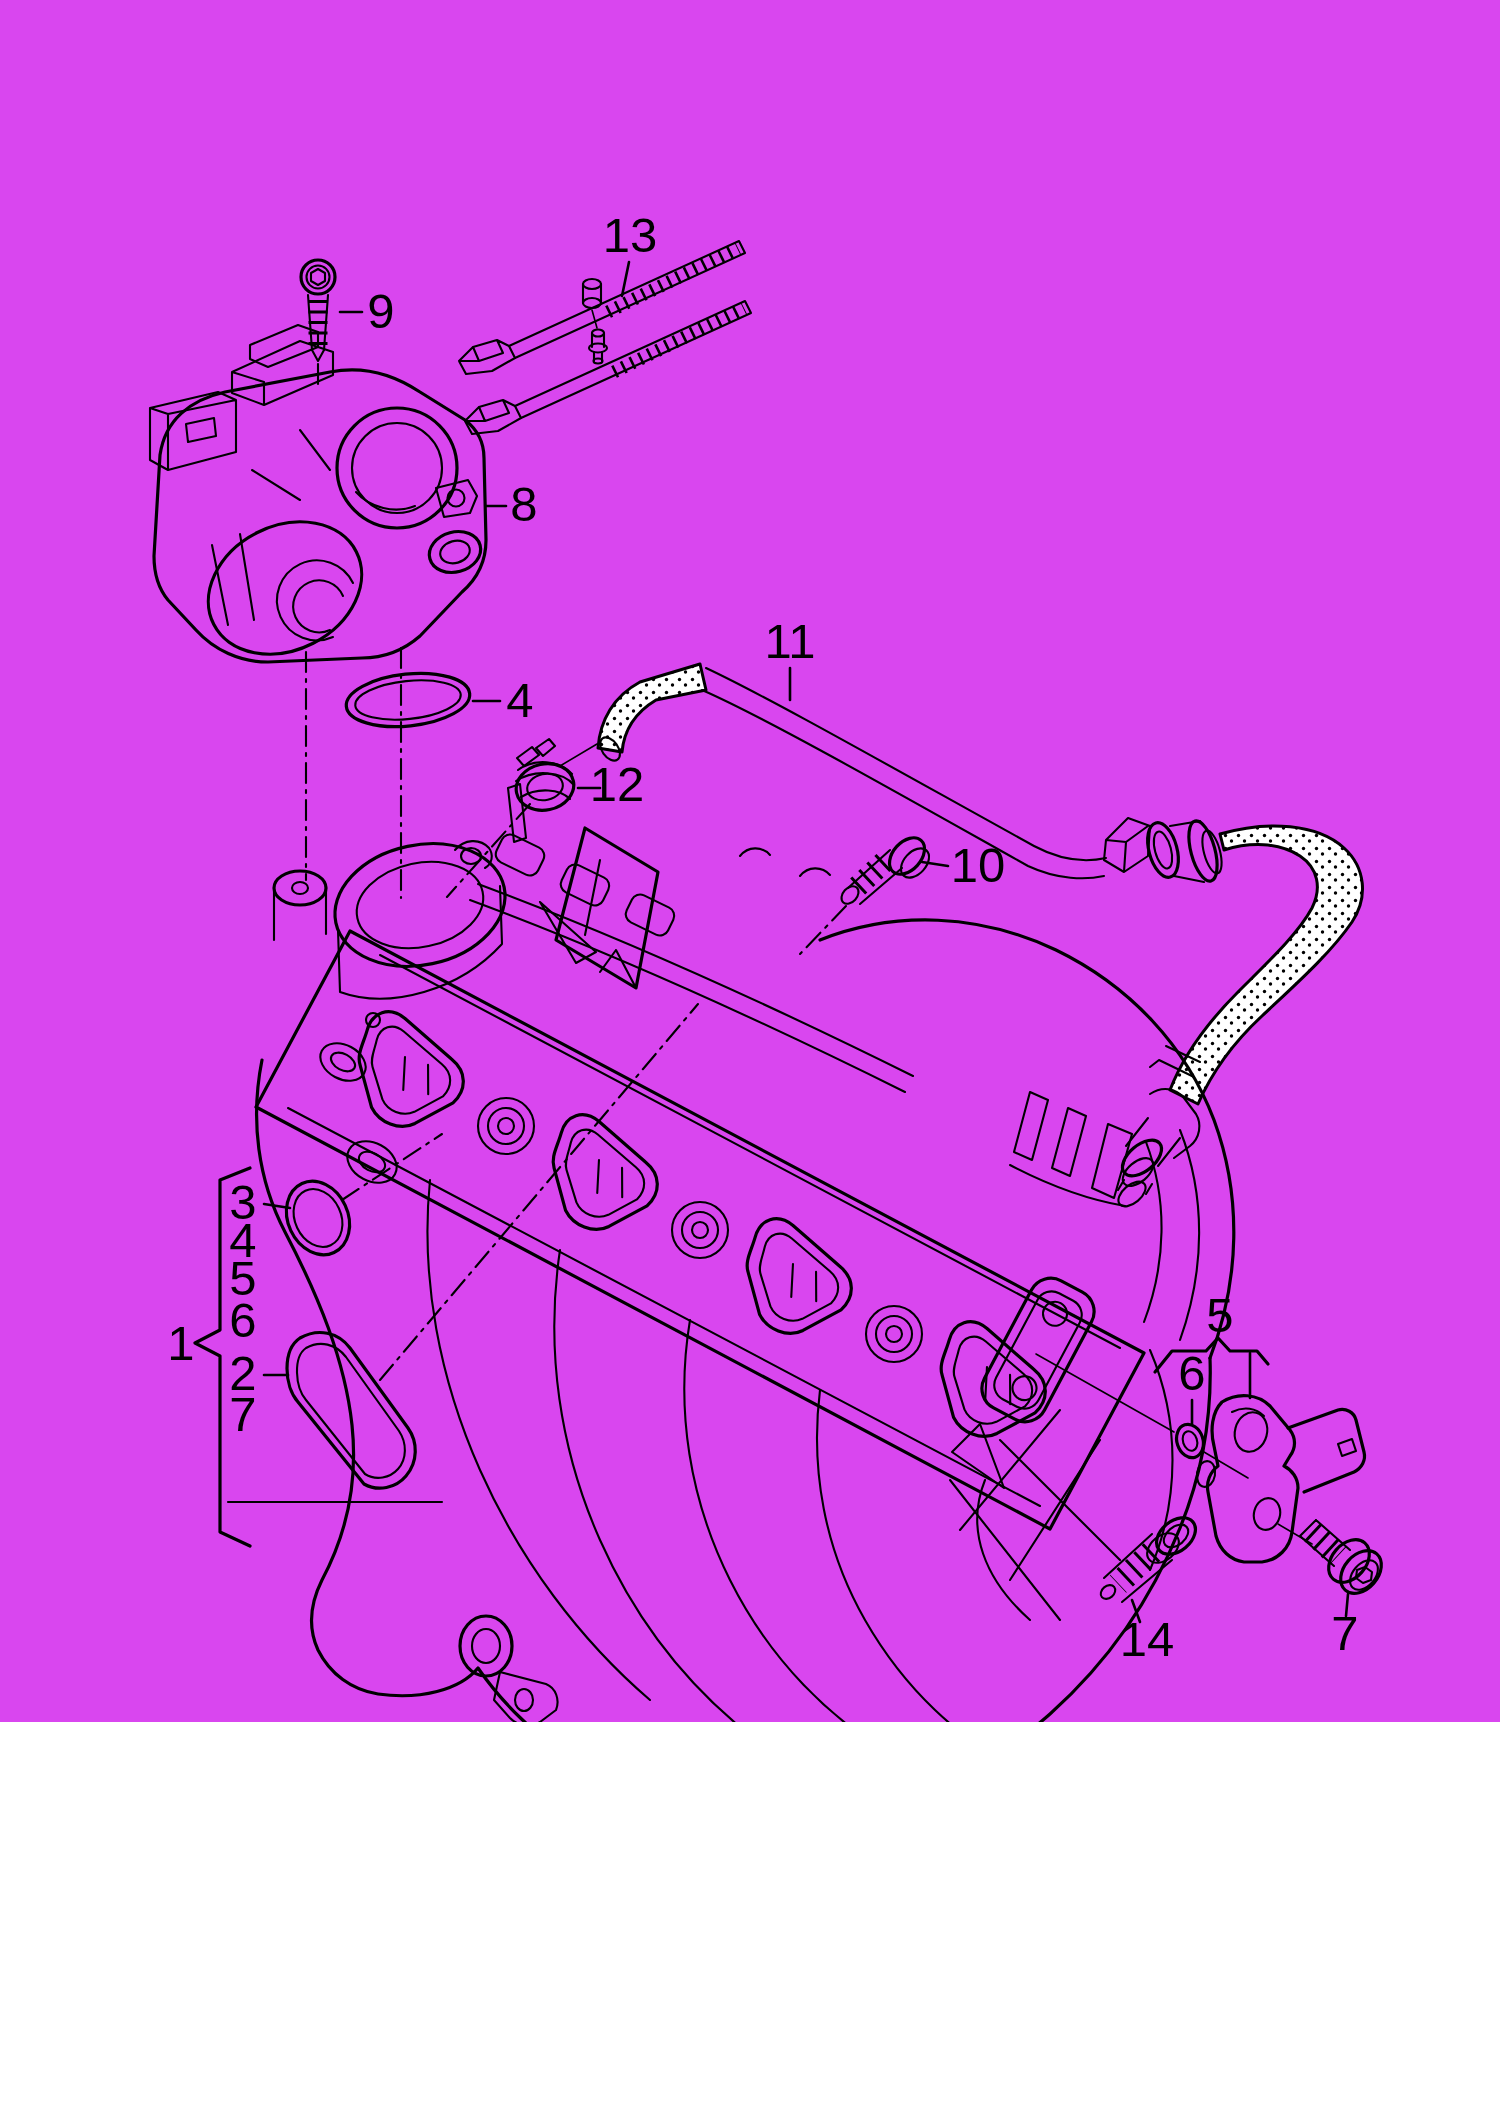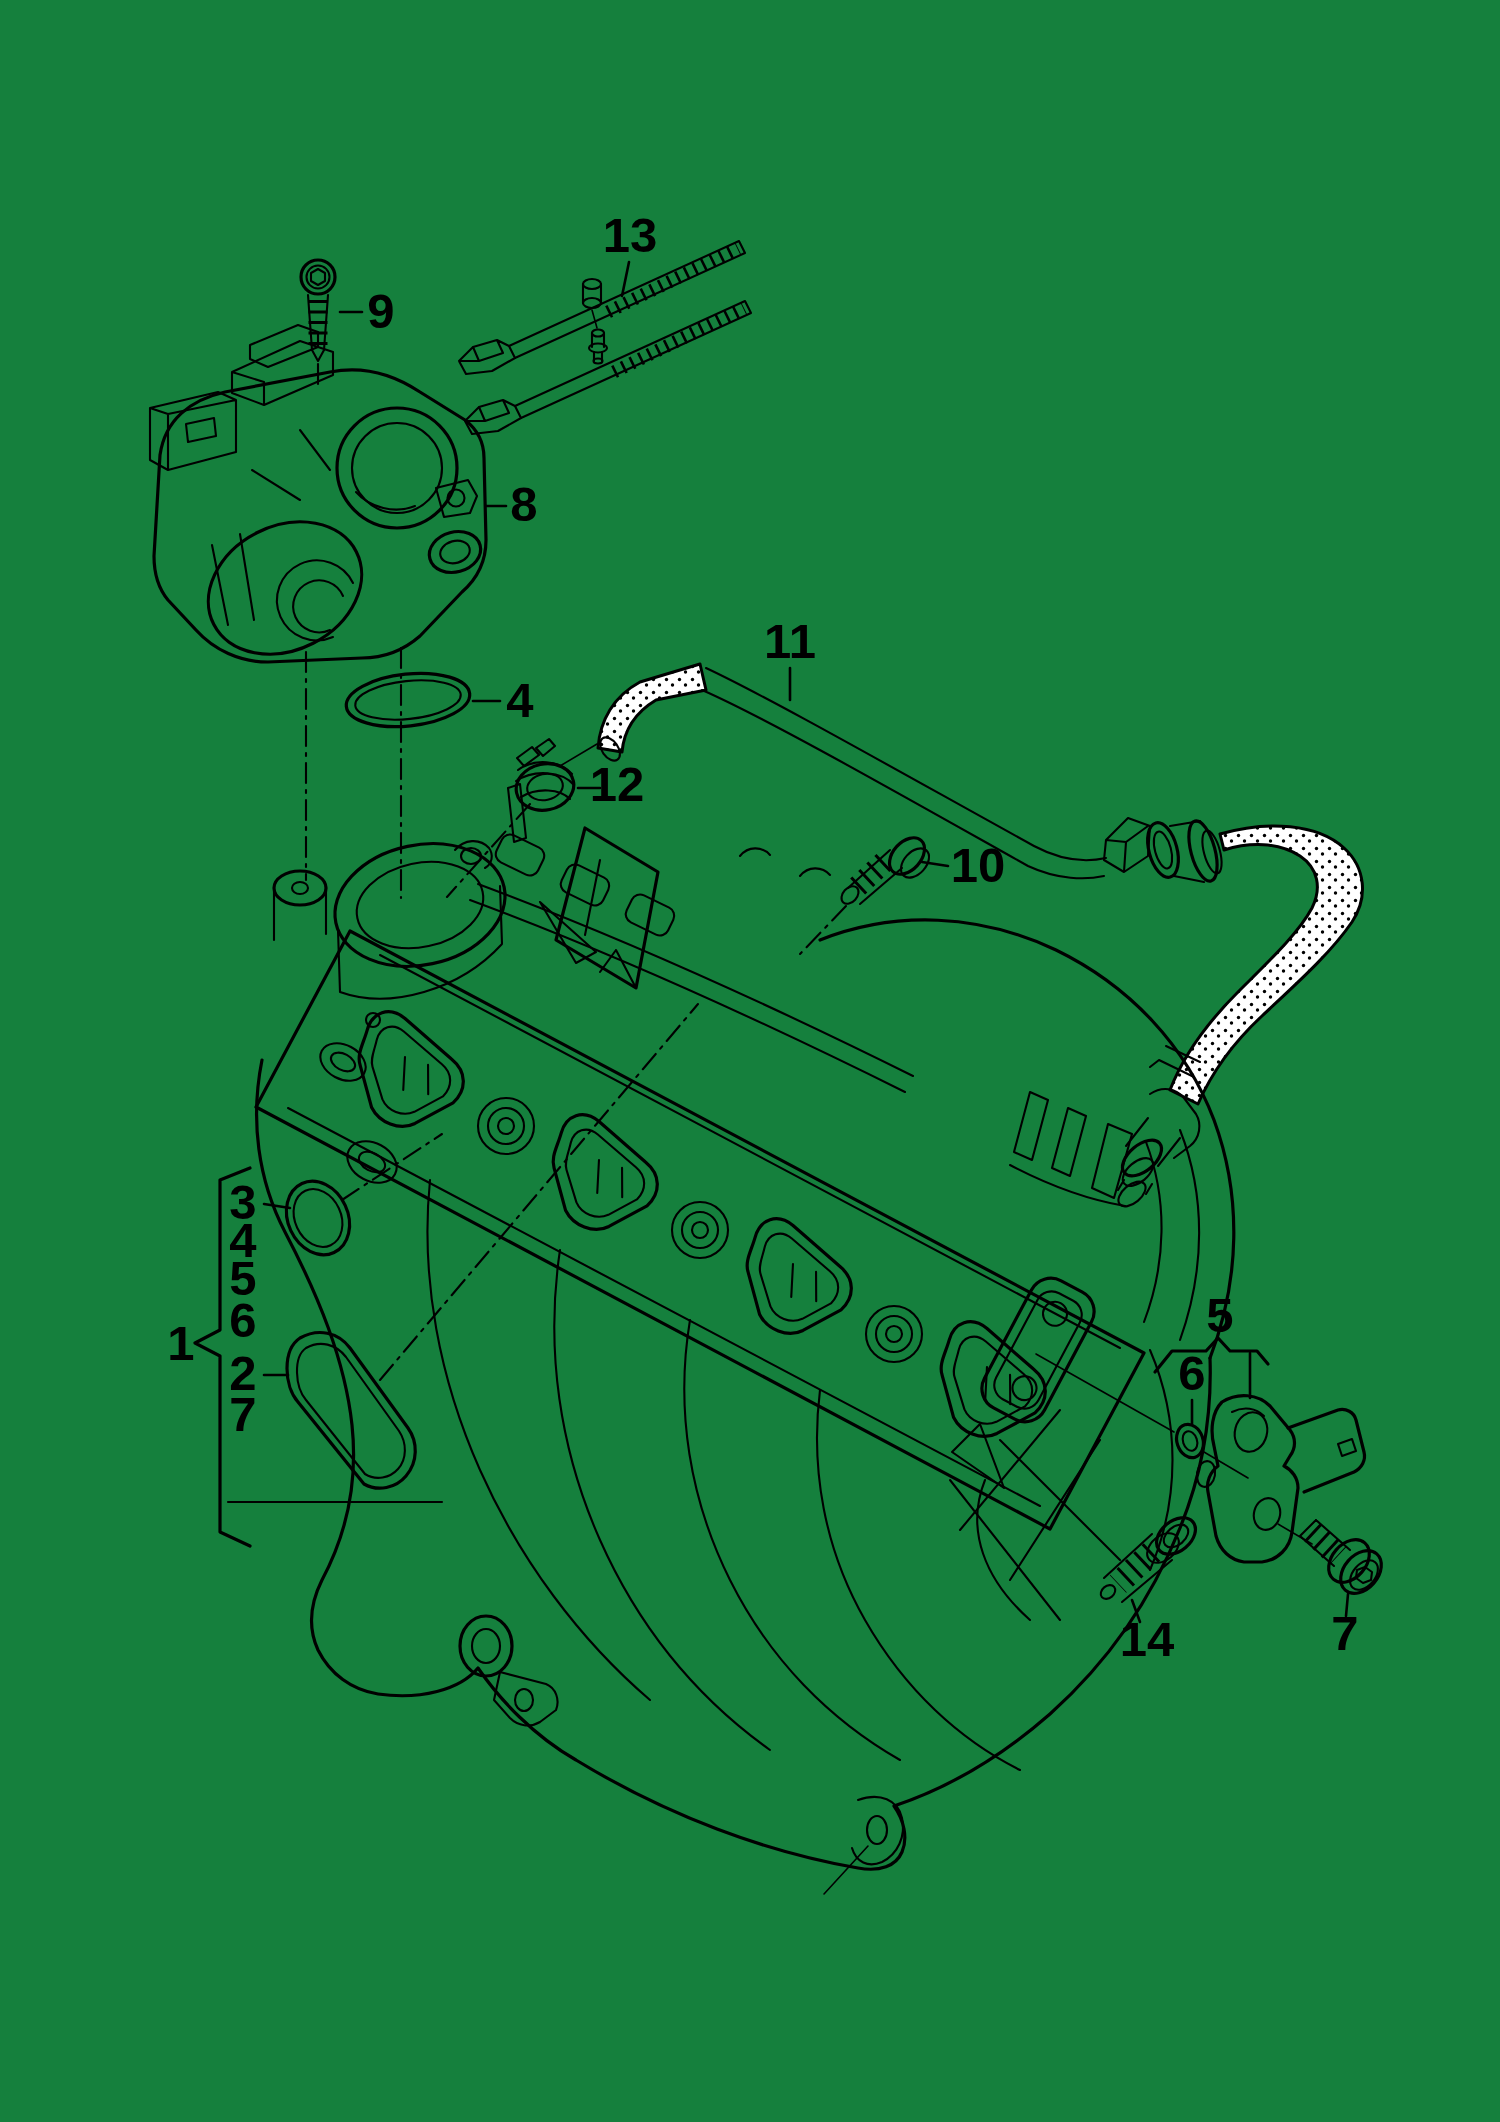--- a/index.html
+++ b/index.html
@@ -1,17 +1,17 @@
 <!DOCTYPE html>
 <html><head>
 <meta charset="utf-8">
 <style>
   html,body{margin:0;padding:0;background:#ffffff;}
-  #stage{position:relative;width:1500px;height:2122px;background:#15803d;overflow:hidden;
-         font-family:"Liberation Sans", sans-serif;font-weight:bold;}
+  #stage{position:relative;width:1500px;height:1722px;background:#d946ef;overflow:hidden;
+         font-family:"Liberation Sans", sans-serif;}
   svg{display:block;}
   .s3{fill:none;stroke:#000;stroke-width:3.2;stroke-linecap:round;stroke-linejoin:round;}
   .s2{fill:none;stroke:#000;stroke-width:2.1;stroke-linecap:round;stroke-linejoin:round;}
   .s15{fill:none;stroke:#000;stroke-width:1.6;stroke-linecap:round;stroke-linejoin:round;}
   .leader{fill:none;stroke:#000;stroke-width:2.6;stroke-linecap:round;}
   .dashdot{fill:none;stroke:#000;stroke-width:2.1;stroke-dasharray:20 7 3 7;stroke-linecap:round;}
   .ribs13{fill:none;stroke:#000;stroke-width:13;stroke-dasharray:2.6 7;}
   .ribs20{fill:none;stroke:#000;stroke-width:19;stroke-dasharray:3 7.5;}
   .ribs22{fill:none;stroke:#000;stroke-width:22;stroke-dasharray:3 8;}
   .ribs24{fill:none;stroke:#000;stroke-width:24;stroke-dasharray:3 8.5;}

